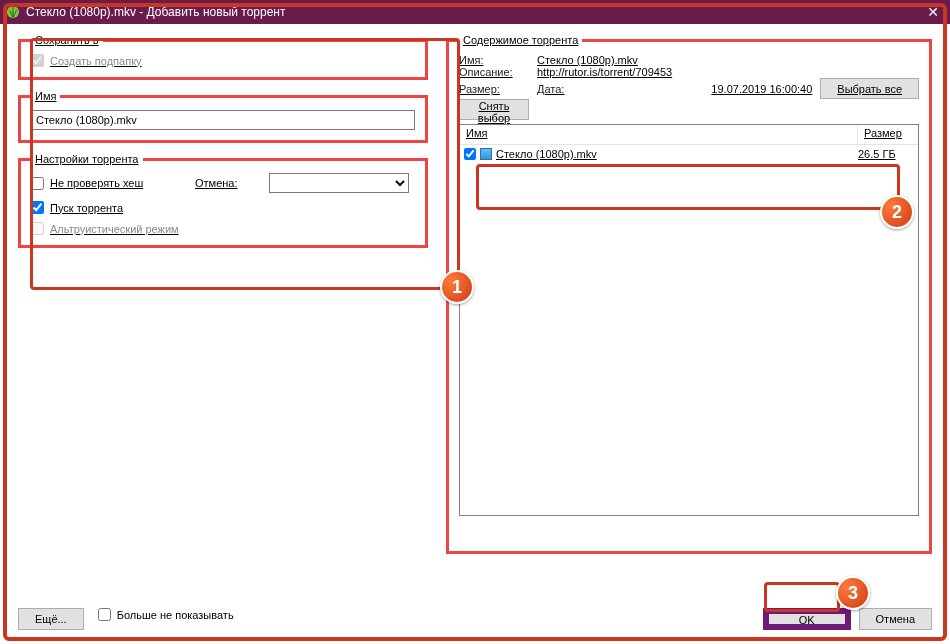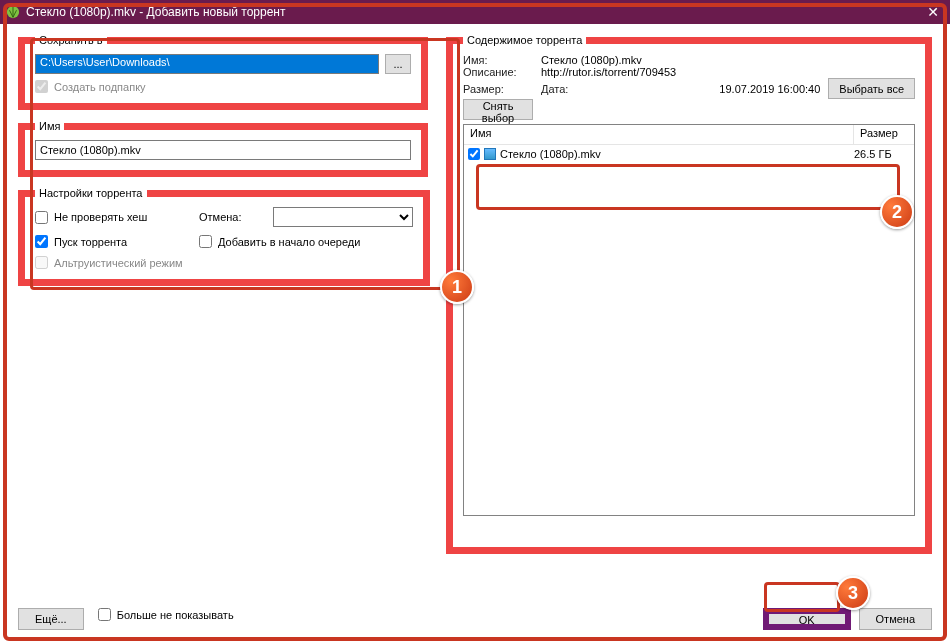--- a/index.html
+++ b/index.html
@@ -8,40 +8,40 @@
 
   .titlebar { background: #6a1b4d; color: #fff; height: 24px; display: flex; align-items: center; padding: 0 6px; position: relative; }
   .titlebar .ticon { width: 14px; height: 14px; margin-right: 6px; }
   .titlebar .ttext { font-size: 12px; }
   .titlebar .tclose { position: absolute; right: 8px; top: 3px; width: 18px; height: 18px; display: flex; align-items: center; justify-content: center; color: #fff; font-size: 14px; }
 
   .content { padding: 10px 18px; display: flex; gap: 18px; height: 560px; }
   .left { width: 410px; position: relative; }
   .right { flex: 1; position: relative; }
 
-  fieldset { border: 7px solid #ef4444; padding: 8px 10px 10px 10px; margin: 0 0 10px 0; }
+  fieldset { border: 3px solid #ef4444; padding: 8px 10px 10px 10px; margin: 0 0 10px 0; text-decoration: underline; }
   legend { padding: 0 4px; color: #000; font-size: 11px; }
 
   .row { display: flex; align-items: center; gap: 6px; margin-bottom: 6px; }
   .text-input { border: 1px solid #7a7a7a; height: 20px; padding: 1px 4px; background: #fff; flex: 1; }
   .text-input.selected { background: #0078d7; color: #fff; }
   .square-btn { width: 26px; height: 20px; border: 1px solid #adadad; background: #e1e1e1; display: flex; align-items: center; justify-content: center; }
 
   .chk { display: flex; align-items: center; gap: 6px; }
   .chk input { width: 13px; height: 13px; margin: 0; }
   .chk.disabled { color: #888; }
   .chk.disabled input { accent-color: #888; }
 
   .torrent-settings-grid { display: grid; grid-template-columns: 150px 60px 140px; gap: 8px 14px; align-items: center; }
   .torrent-settings-grid .full { grid-column: 1 / 4; }
   select.label-select { height: 20px; border: 1px solid #7a7a7a; background: #fff; width: 140px; }
 
   .info-grid { display: grid; grid-template-columns: 70px 1fr auto auto; gap: 0 8px; align-items: center; margin-bottom: 4px; }
   .info-label { color: #222; }
-  .sm-btn { border: 1px solid #adadad; background: #e1e1e1; height: 21px; padding: 0 10px; }
+  .sm-btn { border: 1px solid #adadad; background: #e1e1e1; height: 21px; padding: 0 16px; }
 
   .filelist { border: 1px solid #828282; height: 392px; background: #fff; position: relative; }
   .filelist-header { display: flex; background: #fff; border-bottom: 1px solid #e5e5e5; height: 20px; }
   .filelist-header .col { border-right: 1px solid #e5e5e5; padding: 2px 6px; font-size: 11px; }
   .filelist-header .col-name { flex: 1; }
   .filelist-header .col-size { width: 60px; border-right: none; }
   .filelist-row { display: flex; align-items: center; height: 18px; padding: 0 4px; }
   .filelist-row .cbwrap { display: flex; align-items: center; gap: 2px; }
   .filelist-row .cbwrap input { width: 12px; height: 12px; margin: 0; }
   .filelist-row .ficon { width: 12px; height: 12px; background: linear-gradient(#6bf,#39c); border: 1px solid #2277bb; margin: 0 4px; }
@@ -76,24 +76,20 @@
   <span class="ttext">Стекло (1080p).mkv - Добавить новый торрент</span>
   <div class="tclose">✕</div>
 </div>
 
 <div class="content">
 
   <div class="left">
 
     <fieldset>
       <legend>Сохранить в</legend>
-      <div class="row">
-        <div class="text-input selected" style="position:relative;">C:\Users\User\Downloads\</div>
-        <button class="square-btn">...</button>
-      </div>
       <label class="chk disabled">
         <input type="checkbox" checked="" disabled="" style="">
         <span>Создать подпапку</span>
       </label>
     </fieldset>
 
     <fieldset>
       <legend>Имя</legend>
       <input class="text-input" style="width: 100%;" value="Стекло (1080p).mkv">
     </fieldset>
@@ -104,24 +100,20 @@
         <label class="chk">
           <input type="checkbox" style="">
           <span>Не проверять хеш</span>
         </label>
         <span>Отмена:</span>
         <select class="label-select"></select>
 
         <label class="chk">
           <input type="checkbox" checked="" style="">
           <span>Пуск торрента</span>
-        </label>
-        <label class="chk" style="grid-column:2/4;">
-          <input type="checkbox" style="">
-          <span>Добавить в начало очереди</span>
         </label>
 
         <label class="chk disabled full">
           <input type="checkbox" disabled="" style="">
           <span>Альтруистический режим</span>
         </label>
       </div>
     </fieldset>
   </div>
 

